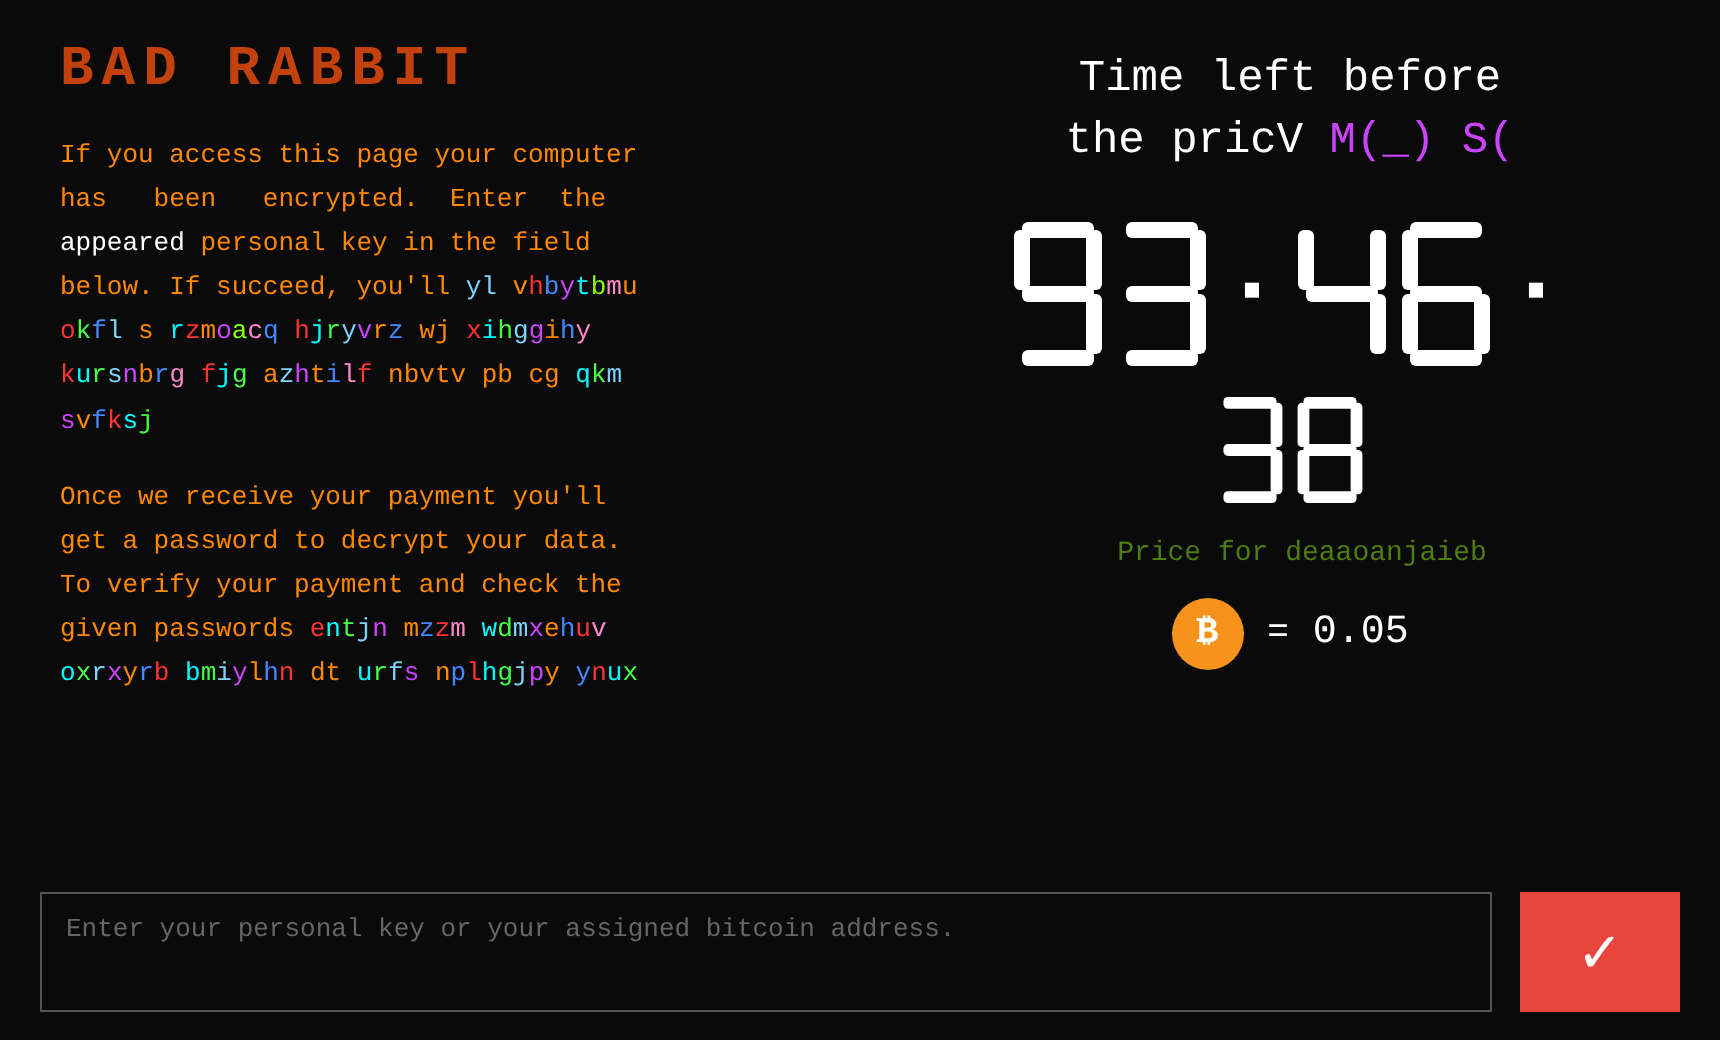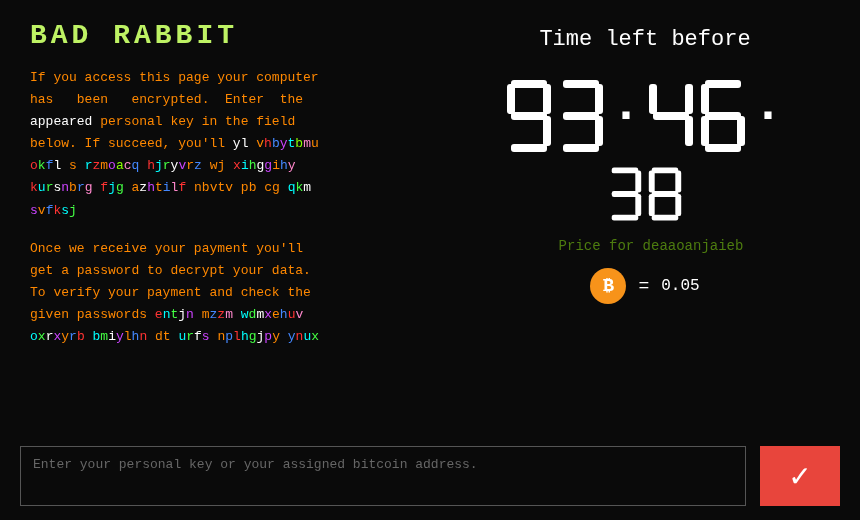--- a/index.html
+++ b/index.html
@@ -23,41 +23,41 @@
       padding-right: 20px;
     }
     .right-panel {
       flex: 1;
       display: flex;
       flex-direction: column;
       align-items: center;
       padding-top: 5px;
     }
     .title {
-      color: #bef264;
+      color: #c2410c;
       font-size: 28px;
       font-weight: bold;
       letter-spacing: 4px;
       margin-bottom: 16px;
       font-family: 'Courier New', Courier, monospace;
     }
     .body-text {
       font-size: 13px;
       line-height: 1.7;
       margin-bottom: 16px;
       text-align: justify;
       font-family: 'Courier New', Courier, monospace;
       margin-top: 16px;
     }
     
     .c-orange { color: #ff8800; }
     .c-red { color: #ff3333; }
     .c-green { color: #44ff44; }
     .c-blue { color: #4488ff; }
-    .c-yellow { color: #ffffff; }
+    .c-yellow { color: #7dd3fc; }
     .c-purple { color: #cc44ff; }
     .c-cyan { color: #00ffff; }
     .c-white { color: #ffffff; }
     .c-pink { color: #ff88cc; }
     .c-lime { color: #88ff00; }
 
     
     .timer-header {
       font-size: 22px;
       font-weight: normal;
@@ -117,21 +117,21 @@
       font-size: 18px;
       font-weight: bold;
       color: white;
     }
     .equals-sign {
       color: #ffffff;
       font-size: 18px;
     }
     .price-value {
       color: #ffffff;
-      font-size: 16px;
+      font-size: 20px;
       font-family: 'Courier New', Courier, monospace;
     }
 
     
     .bottom-bar {
       display: flex;
       align-items: stretch;
       padding: 10px 20px 14px 20px;
       gap: 14px;
     }
@@ -179,20 +179,21 @@
     </div>
 
     <div class="body-text">
       <span class="c-orange">Once we receive your payment you'll<br>get a password to decrypt your data.<br>To verify your payment and check the<br>given passwords </span><span class="c-red">e</span><span class="c-cyan">n</span><span class="c-green">t</span><span class="c-yellow">j</span><span class="c-purple">n</span><span class="c-orange"> </span><span class="c-orange">m</span><span class="c-blue">z</span><span class="c-red">z</span><span class="c-pink">m</span><span class="c-orange"> </span><span class="c-cyan">w</span><span class="c-green">d</span><span class="c-yellow">m</span><span class="c-purple">x</span><span class="c-orange">e</span><span class="c-blue">h</span><span class="c-red">u</span><span class="c-pink">v<br></span><span class="c-cyan">o</span><span class="c-green">x</span><span class="c-yellow">r</span><span class="c-purple">x</span><span class="c-orange">y</span><span class="c-blue">r</span><span class="c-red">b</span><span class="c-orange"> </span><span class="c-cyan">b</span><span class="c-green">m</span><span class="c-yellow">i</span><span class="c-purple">y</span><span class="c-orange">l</span><span class="c-blue">h</span><span class="c-red">n</span><span class="c-orange"> dt </span><span class="c-cyan">u</span><span class="c-green">r</span><span class="c-yellow">f</span><span class="c-purple">s</span><span class="c-orange"> </span><span class="c-orange">n</span><span class="c-blue">p</span><span class="c-red">l</span><span class="c-cyan">h</span><span class="c-green">g</span><span class="c-yellow">j</span><span class="c-purple">p</span><span class="c-orange">y </span><span class="c-blue">y</span><span class="c-red">n</span><span class="c-cyan">u</span><span class="c-green">x</span>
     </div>
   </div>
 
   <div class="right-panel">
     <div class="timer-header">
       <span>Time left before</span><br>
+      <span>the pric<span class="c-white">V</span> <span class="glitch-char" style="color:#cc44ff;">M(_)</span> <span class="glitch-char" style="color:#cc44ff;">S(</span></span>
     </div>
 
     <div class="clock-display">
 
       <svg width="48" height="76" viewBox="0 0 48 76">
         <rect x="6" y="2" width="36" height="8" rx="3" fill="white"></rect>
         <rect x="2" y="6" width="8" height="30" rx="3" fill="white"></rect>
         <rect x="38" y="6" width="8" height="30" rx="3" fill="white"></rect>
         <rect x="6" y="34" width="36" height="8" rx="3" fill="white"></rect>
         <rect x="38" y="38" width="8" height="30" rx="3" fill="white"></rect>

